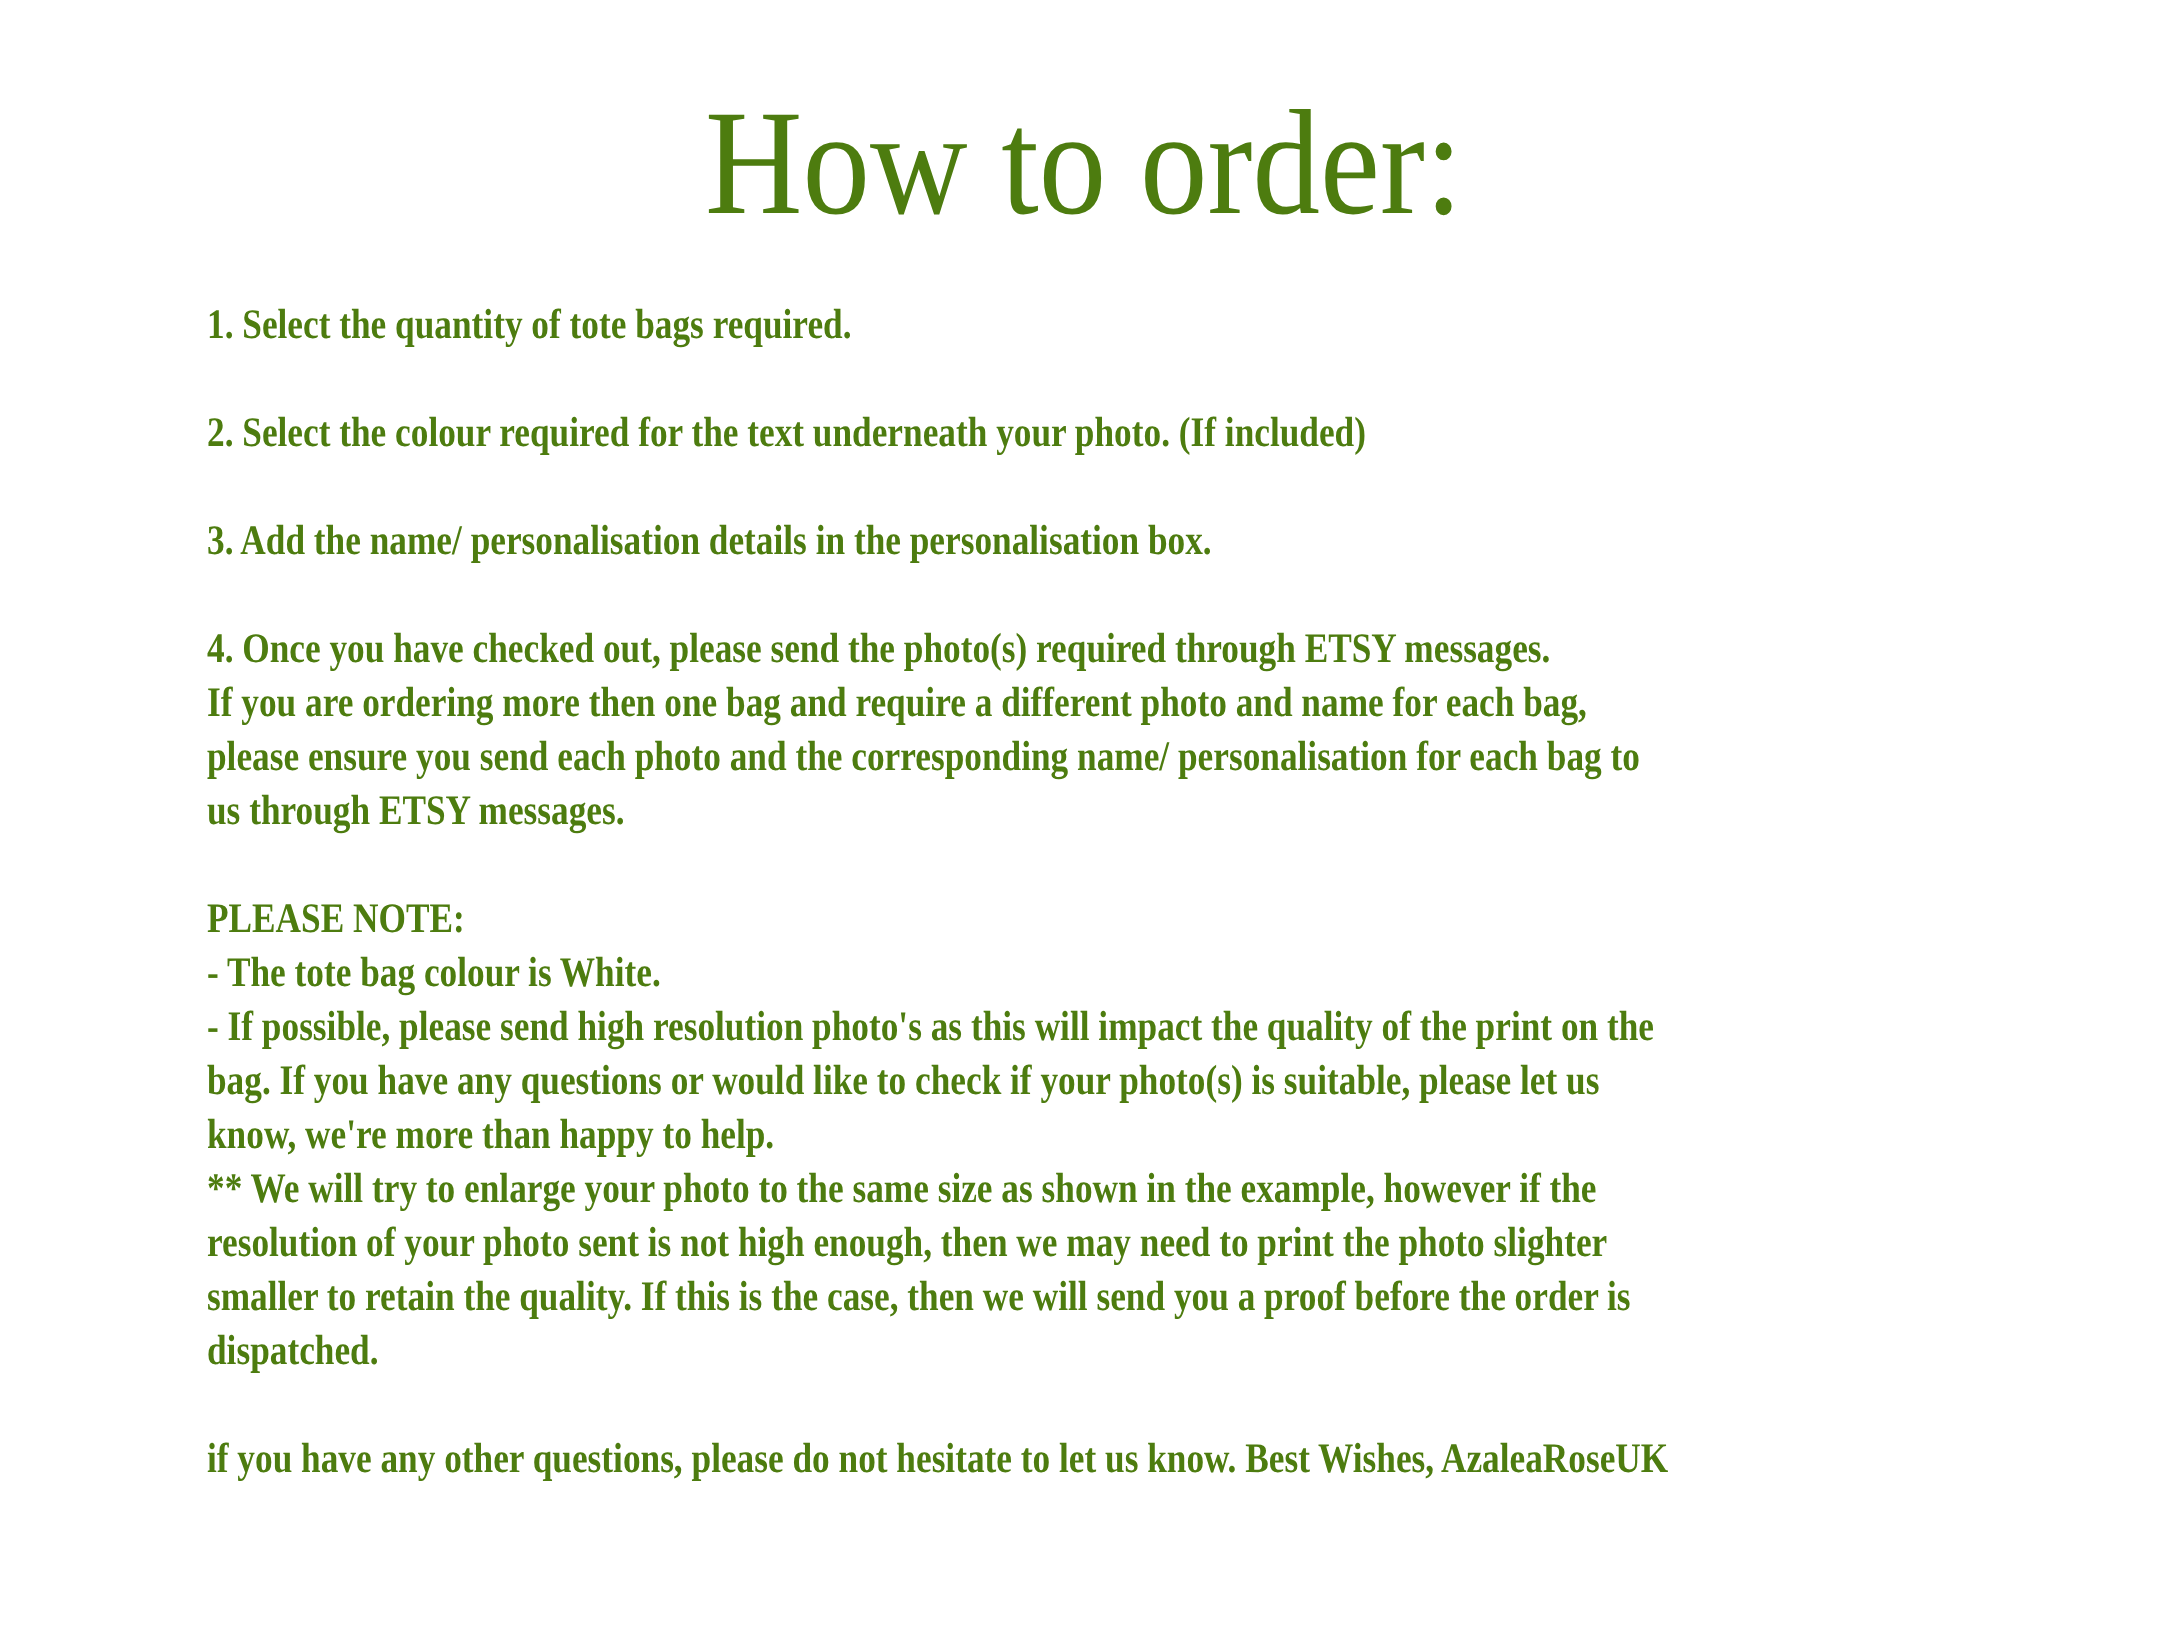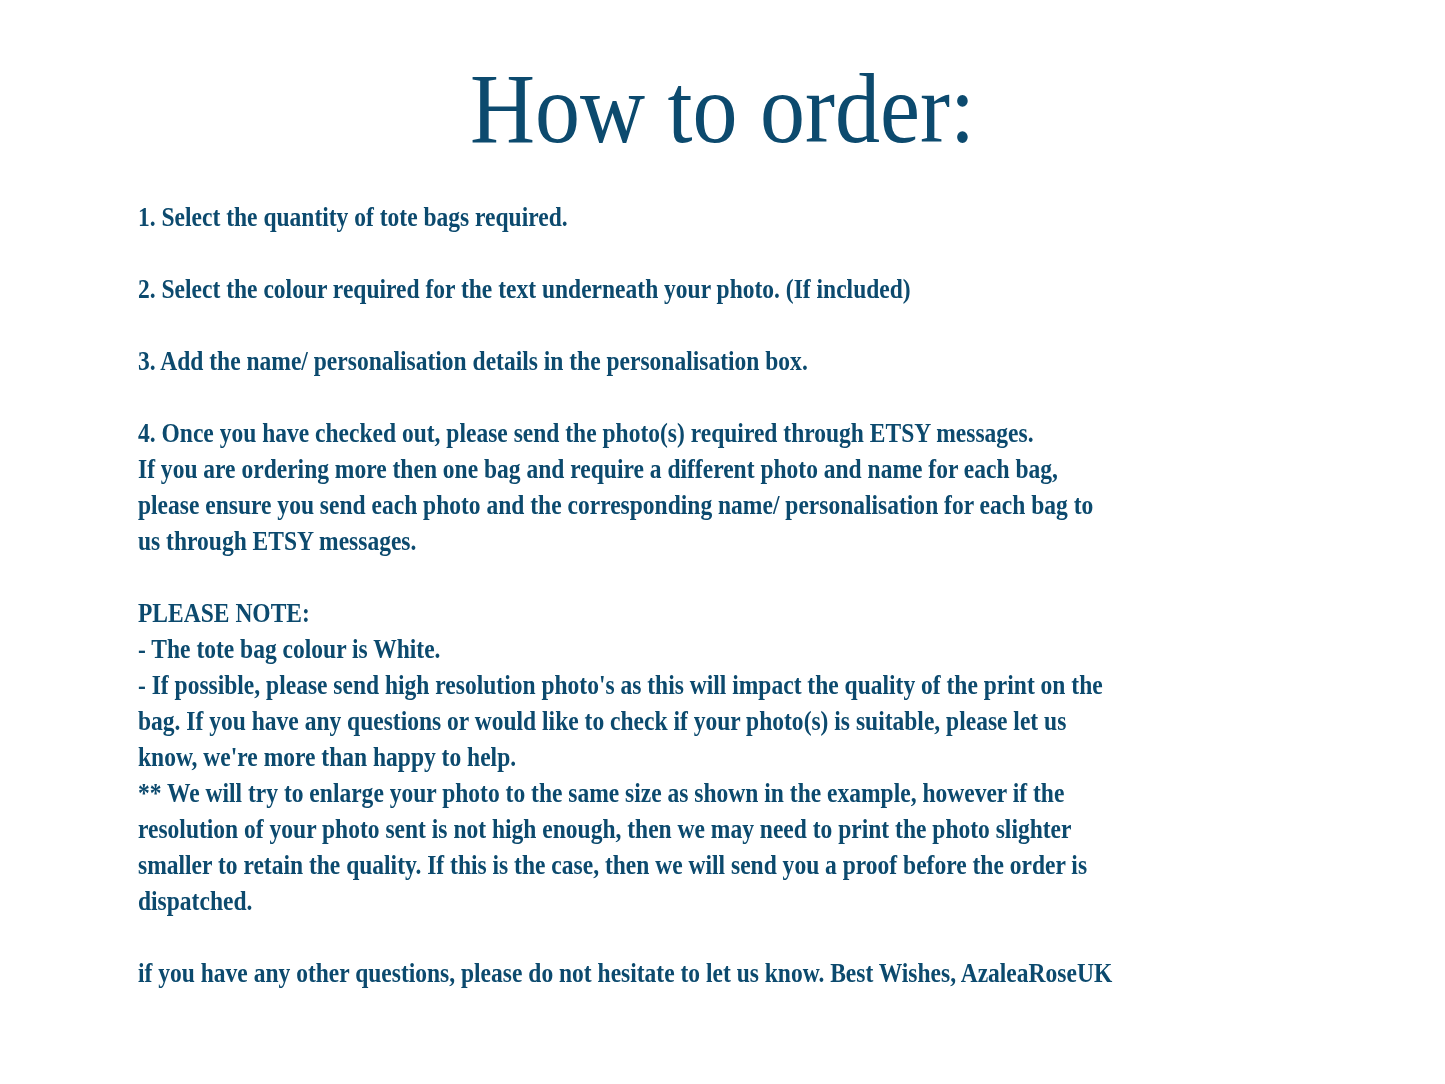--- a/index.html
+++ b/index.html
@@ -7,21 +7,21 @@
     padding: 0;
     background: #ffffff;
   }
   .page {
     position: relative;
     width: 1445px;
     height: 1084px;
     background: #ffffff;
     overflow: hidden;
     font-family: "Liberation Serif", serif;
-    color: #0c4a6e;
+    color: #4d7c0f;
   }
   .title {
     position: absolute;
     top: 59px;
     left: 0;
     width: 100%;
     margin: 0;
     text-align: center;
     font-size: 100px;
     font-weight: 400;

